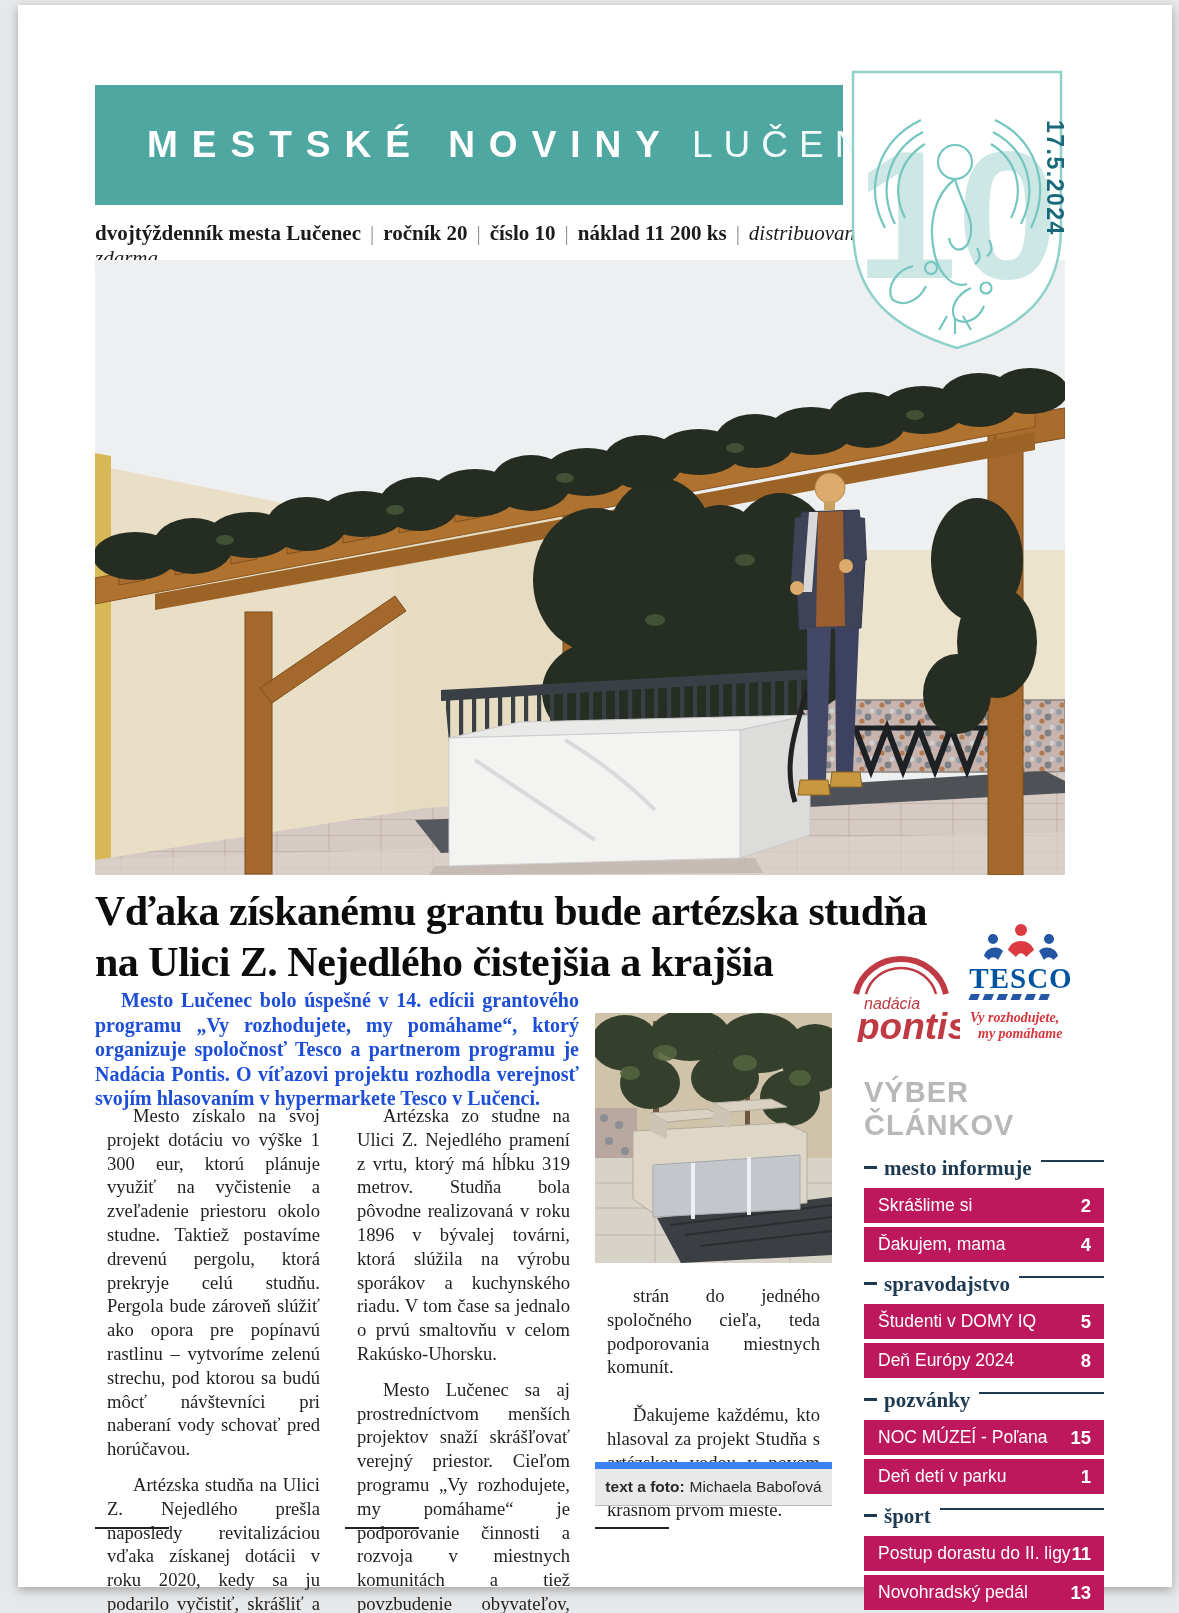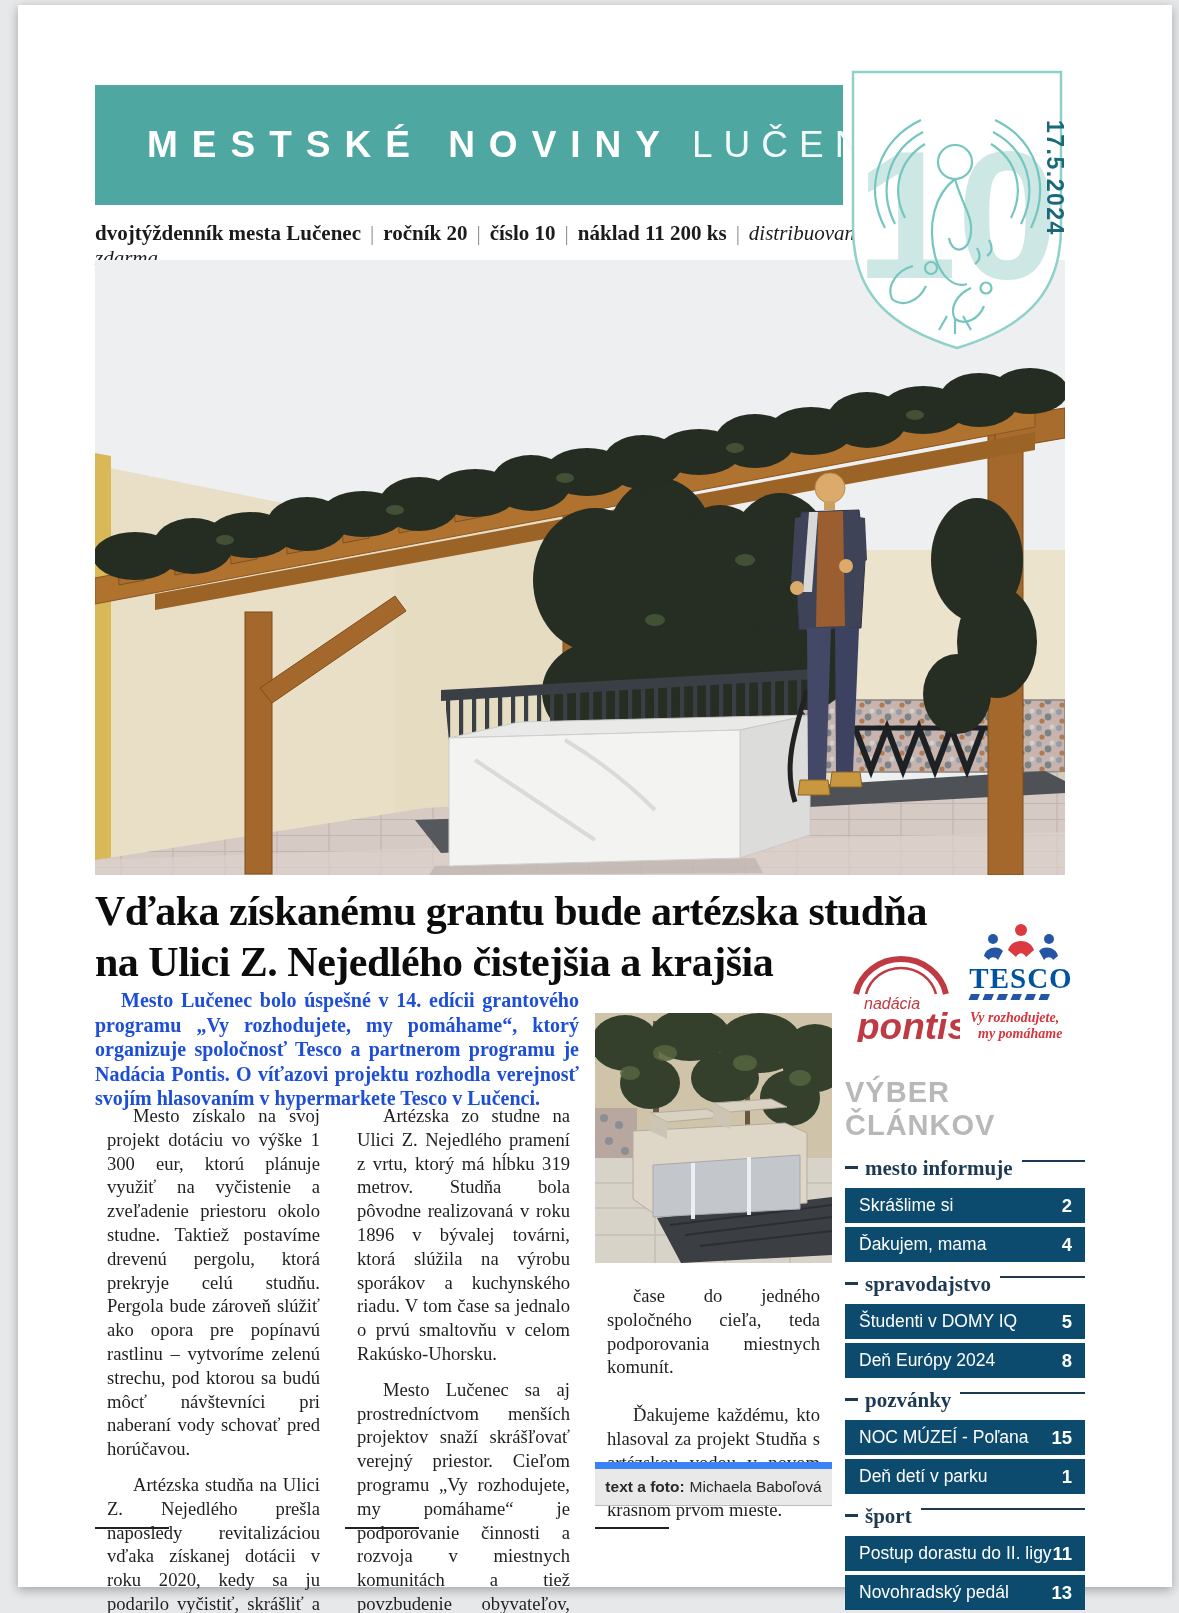--- a/index.html
+++ b/index.html
@@ -42,30 +42,30 @@
   .col1{left:95px;top:1092px;}
   .col2{left:345px;top:1092px;}
   .col3{left:595px;top:1272px;}
   .col3 p + p{margin-top:24px;}
   .wellphoto{position:absolute;left:595px;top:1013px;width:237px;height:250px;}
   .caption{position:absolute;left:595px;top:1462px;width:237px;height:36px;background:#e9e9e9;
            border-top:7px solid #3b82f6;border-bottom:1px solid #bbb;display:flex;align-items:center;
            justify-content:center;font-family:"Liberation Sans",sans-serif;font-size:15.5px;color:#2a2a2a;}
   .caption b{margin-right:5px;}
   
-  .sidebar{position:absolute;left:845px;top:1076px;width:240px;}
+  .sidebar{position:absolute;left:864px;top:1076px;width:240px;}
   .toc-heading{font-family:"Liberation Sans",sans-serif;font-weight:bold;font-size:29px;
                color:#b8b8b8;letter-spacing:1px;margin:0 0 14px 0;}
   .sec-head{display:flex;align-items:flex-start;margin:10px 0 8px 0;height:24px;}
   .sec-head:first-of-type{margin-top:0;}
   .sec-dash{width:13px;height:3px;background:#1d3a52;margin:10px 7px 0 0;flex:none;}
   .sec-title{font-family:"Liberation Serif",serif;font-weight:bold;font-size:21px;color:#1d3a52;
              white-space:nowrap;}
   .sec-rule{flex:1;height:2px;background:#1d3a52;margin-left:9px;margin-top:4px;}
-  .toc-row{display:flex;justify-content:space-between;align-items:center;background:#0c4a6e;
+  .toc-row{display:flex;justify-content:space-between;align-items:center;background:#be185d;
            color:#ffffff;height:35px;padding:0 13px 0 14px;margin-bottom:4px;
            font-family:"Liberation Sans",sans-serif;font-size:17.5px;}
   .toc-page{font-weight:bold;font-size:18.5px;}
   
   .endmark{position:absolute;width:74px;border-top:2.5px solid #222;}
 </style>
 </head>
 <body>
 
 <div class="page">
@@ -326,21 +326,21 @@
       <polygon points="55,100 112,96 128,104 72,109" fill="#d9d2c2" stroke="#b3ac9c"></polygon>
       <polygon points="55,100 72,109 72,126 55,118" fill="#ccc5b4"></polygon>
       <polygon points="118,90 176,86 192,94 135,99" fill="#d9d2c2" stroke="#b3ac9c"></polygon>
       <polygon points="118,90 135,99 135,116 118,108" fill="#ccc5b4"></polygon>
       <rect x="96" y="150" width="4" height="56" fill="#eef2f5" opacity="0.95"></rect>
       <rect x="152" y="144" width="4" height="58" fill="#eef2f5" opacity="0.95"></rect>
     </svg>
   </div>
 
   <div class="col col3">
-    <p>čase do jedného spoločného cieľa, teda podporovania miestnych komunít.</p>
+    <p>strán do jedného spoločného cieľa, teda podporovania miestnych komunít.</p>
     <p>Ďakujeme každému, kto hlasoval za projekt Studňa s artézskou vodou v novom šate – umiestnili sme sa na krásnom prvom mieste.</p>
   </div>
 
   <div class="caption">
     <b>text a foto:</b>
     <span>Michaela Baboľová</span>
   </div>
 
   <div class="sidebar">
     <div class="toc-heading">VÝBER ČLÁNKOV</div>

